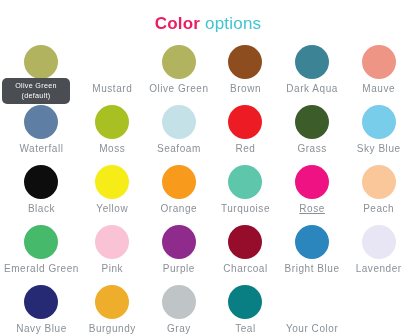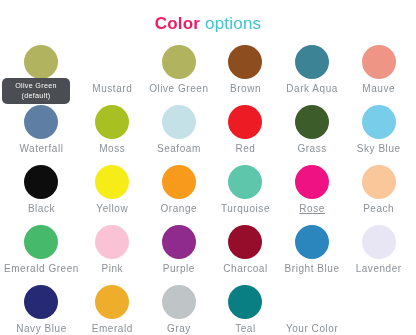--- a/index.html
+++ b/index.html
@@ -183,21 +183,21 @@
       <div class="cell">
         <div class="swatch" style="background: rgb(232, 230, 245);"></div>
         <div class="label" style="color: rgb(138, 144, 150);">Lavender</div>
       </div>
       <div class="cell">
         <div class="swatch" style="background: rgb(38, 42, 116);"></div>
         <div class="label" style="color: rgb(138, 144, 150);">Navy Blue</div>
       </div>
       <div class="cell">
         <div class="swatch" style="background: rgb(238, 173, 43);"></div>
-        <div class="label" style="color: rgb(138, 144, 150);">Emerald</div>
+        <div class="label" style="color: rgb(138, 144, 150);">Burgundy</div>
       </div>
       <div class="cell">
         <div class="swatch" style="background: rgb(191, 197, 198);"></div>
         <div class="label" style="color: rgb(138, 144, 150);">Gray</div>
       </div>
       <div class="cell">
         <div class="swatch" style="background: rgb(10, 127, 131);"></div>
         <div class="label" style="color: rgb(138, 144, 150);">Teal</div>
       </div>
       <div class="cell">

